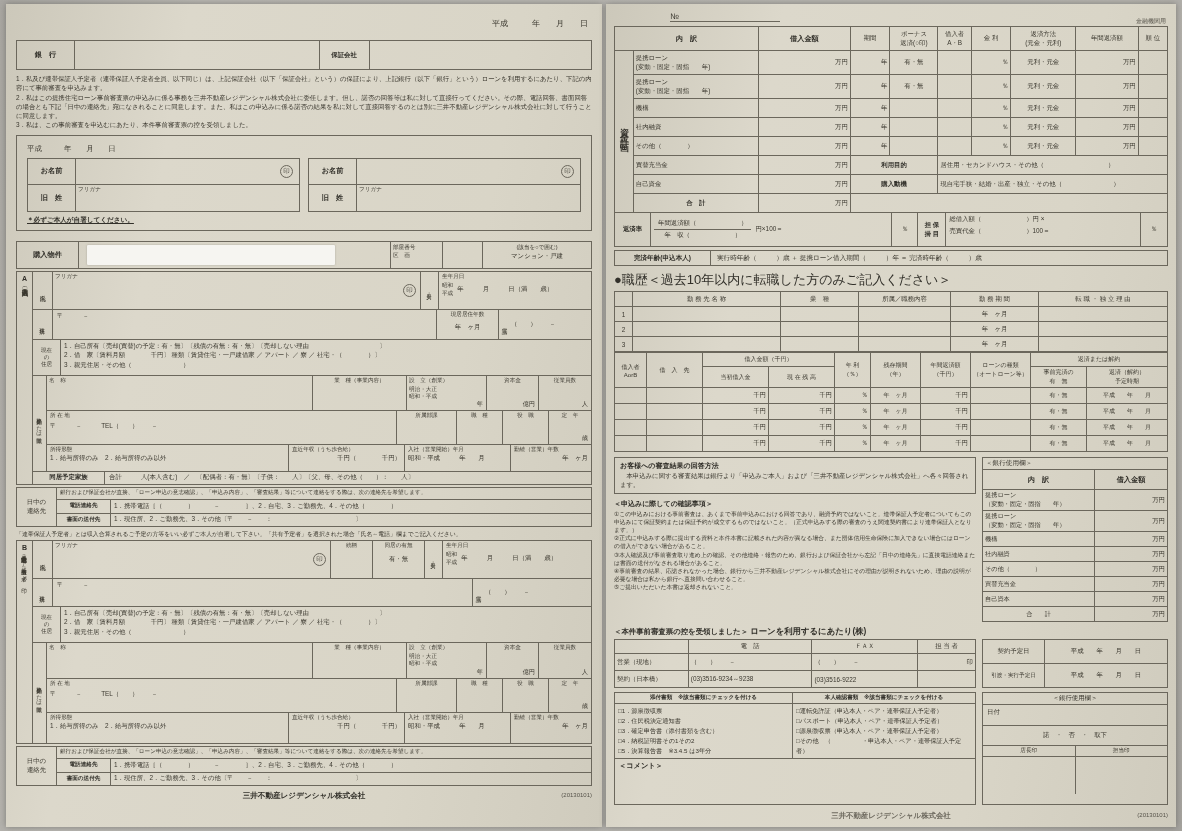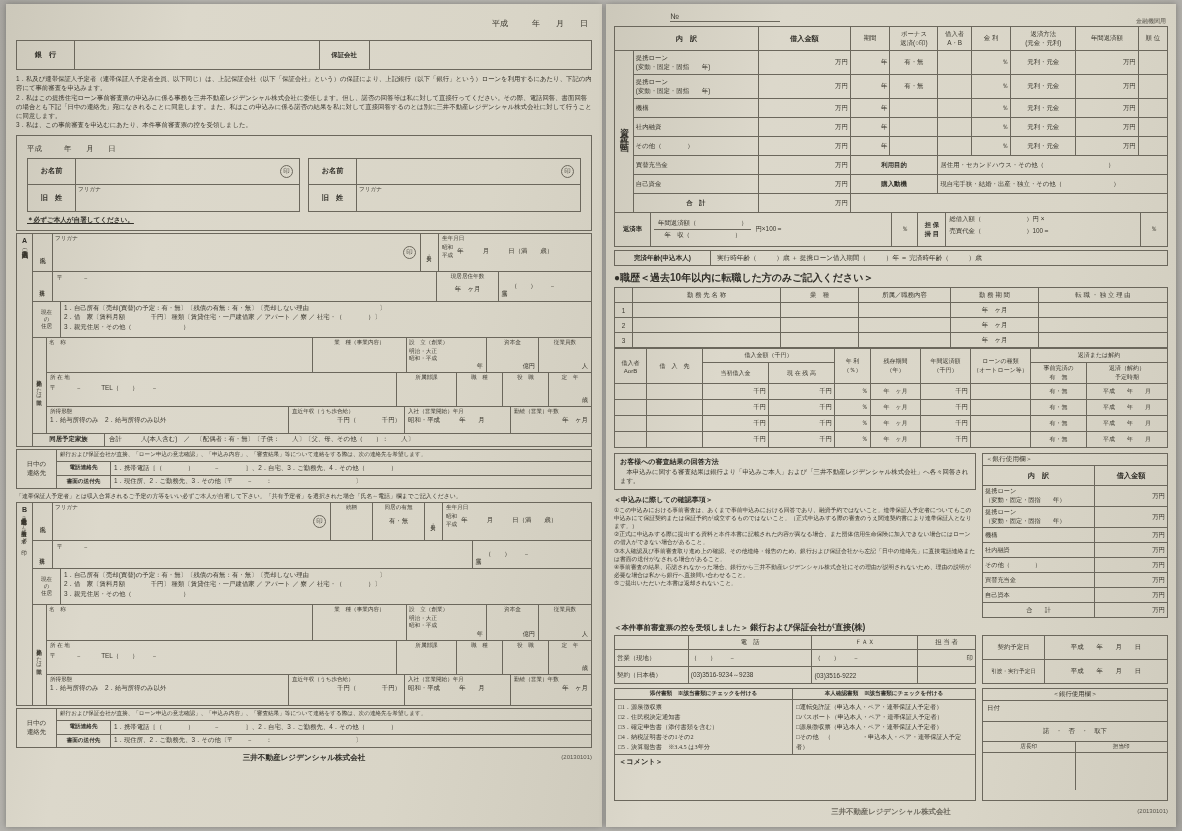--- a/index.html
+++ b/index.html
@@ -29,21 +29,21 @@
   table{border-collapse:collapse;width:100%;border-radius:10px;}
   td,th{border:1px solid #6b675c;font-weight:normal;padding:1px 2px;vertical-align:middle;overflow:hidden;}
   .c{text-align:center;}
   .r{text-align:right;}
   .unit{font-size:6.4px;text-align:right;}
   .sideLabel{display:flex;flex-direction:column;align-items:center;padding-top:3px;
     border-right:1px solid #6b675c;flex:0 0 16px;font-size:7px;}
   .redact{background:#f6f5f1;border-radius:1px;box-shadow:0 0 2px rgba(120,118,110,.5);}
   .fieldTop{position:absolute;top:1px;left:2px;font-size:5.6px;color:#45423a;}
   .botRight{position:absolute;bottom:1px;right:3px;font-size:6.2px;}
-  .titleline{font-size:10px;font-weight:bold;color:#32302a;margin:5px 0 2px 0;}
+  .titleline{font-size:13px;font-weight:normal;color:#32302a;margin:5px 0 2px 0;}
 </style>
 </head>
 <body>
 
 <div class="photo">
 
   <div class="page page-left">
 
     <div style="position:relative;height:24px;">
       <div style="position:absolute;right:4px;top:6px;font-size:8px;">平成　　　年　　月　　日</div>
@@ -90,20 +90,35 @@
             <div class="cell lbl base b" style="flex:0 0 48px;">旧　姓</div>
             <div class="cell" style="flex:1;">
               <span class="fieldTop">フリガナ</span>
             </div>
           </div>
         </div>
       </div>
       <div class="b" style="font-size:6.6px;margin-top:4px;text-decoration:underline;">＊必ずご本人が自署してください。</div>
     </div>
 
+    <div class="box row" style="height:28px;margin-top:10px;">
+      <div class="cell lbl b base" style="flex:0 0 62px;">購入物件</div>
+      <div class="cell" style="flex:1;">
+        <div class="redact" style="position:absolute;left:8px;top:3px;width:248px;height:20px;"></div>
+      </div>
+      <div class="cell tiny" style="flex:0 0 52px;padding:2px;">
+        <div>部屋番号</div>
+        <div>区　画</div>
+      </div>
+      <div class="cell" style="flex:0 0 40px;"></div>
+      <div class="cell tiny" style="flex:0 0 108px;padding:2px;text-align:center;">
+        <div>(該当を○で囲む)</div>
+        <div class="small">マンション・戸建</div>
+      </div>
+    </div>
 
     <div class="box row" style="margin-top:2px;height:214px;">
       <div class="sideLabel">
         <span class="b">A</span>
         <span class="vert" style="font-size:6.6px;margin-top:2px;">借入申込人（本人自署）</span>
       </div>
       <div style="flex:1;display:flex;flex-direction:column;">
 
         <div class="row rb" style="height:38px;">
           <div class="cell lbl small" style="flex:0 0 20px;">
@@ -729,21 +744,21 @@
                 <td class="unit">万円</td>
               </tr>
         </tbody>
           </table>
       </div>
     </div>
 
     <div style="margin-top:4px;">
       <div style="font-size:7.4px;">
         <span class="b">＜本件事前審査票の控を受領しました＞</span>
-        <span class="b" style="font-size:8.4px;">銀行および保証会社が直接(株)</span>
+        <span class="b" style="font-size:8.4px;">ローンを利用するにあたり(株)</span>
       </div>
       <div class="row" style="gap:6px;margin-top:2px;">
         <table style="font-size:6.4px;flex:1;">
           <colgroup>
               <col style="width:74px;">
               <col style="width:124px;">
               <col style="width:106px;">
               <col style="width:58px;">
             </colgroup>
           <tbody>
@@ -780,21 +795,21 @@
           <tr style="height:24px;">
             <td class="c tiny">引渡・実行予定日</td>
             <td class="c">平成　　年　　月　　日</td>
           </tr>
         </tbody>
           </table>
       </div>
     </div>
 
     <div class="row" style="gap:6px;margin-top:4px;">
-      <div style="flex:1;font-family:Liberation Serif, serif;">
+      <div style="flex:1;">
         <div class="box row">
           <div class="cell" style="flex:0 0 178px;">
             <div class="rb c tiny b" style="padding:1px 0;">添付書類　※該当書類にチェックを付ける</div>
             <div style="font-size:6.2px;line-height:1.6;padding:2px 3px;">
               <div>□1．源泉徴収票</div>
               <div>□2．住民税決定通知書</div>
               <div>□3．確定申告書（添付書類を含む）</div>
               <div>□4．納税証明書その1その2</div>
               <div>□5．決算報告書　※3.4.5 は3年分</div>
             </div>

